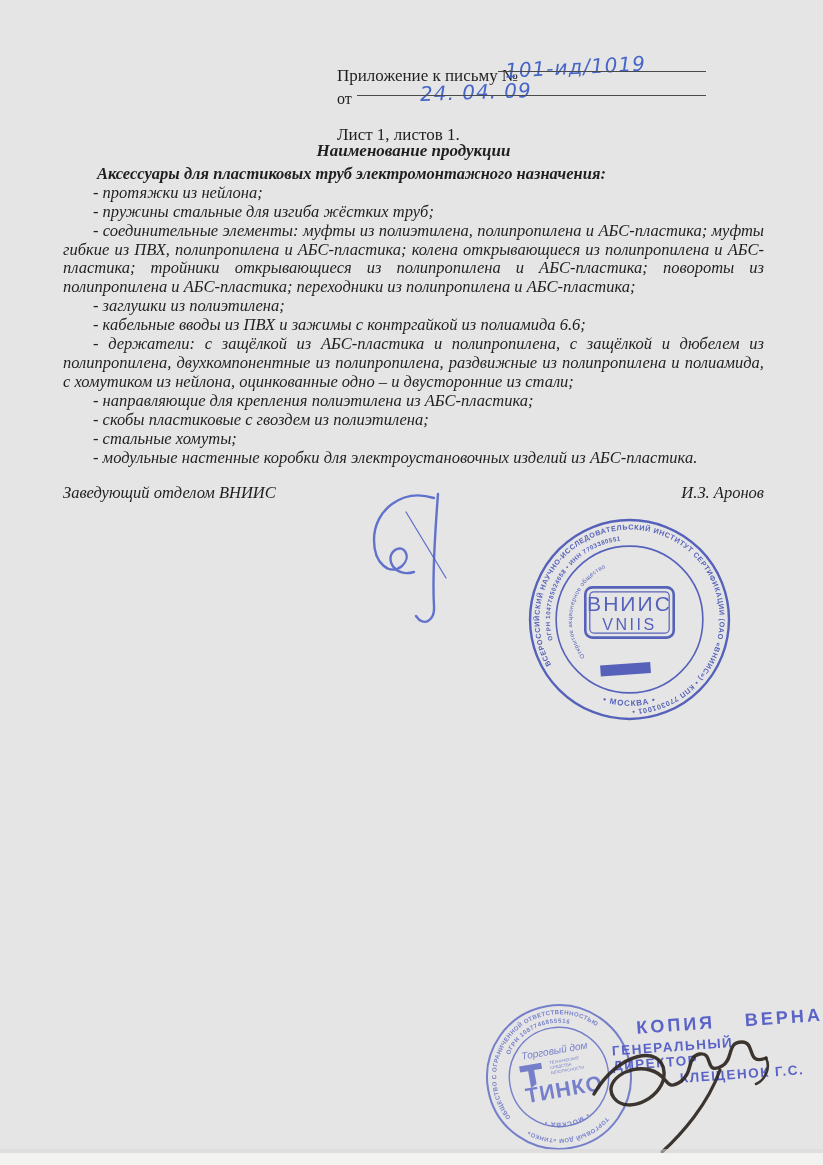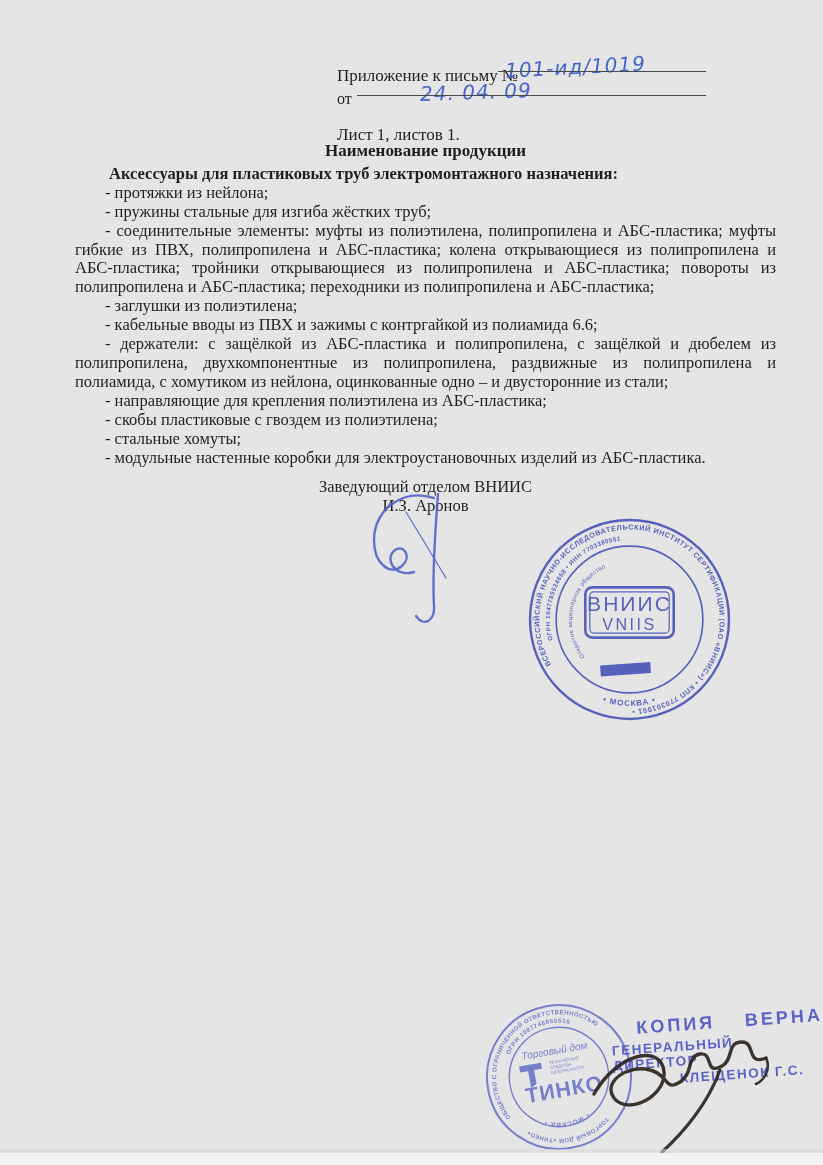--- a/index.html
+++ b/index.html
@@ -31,28 +31,29 @@
   }
   .hw1{left:505px;top:55px;font-size:20px;transform:rotate(-3deg);}
   .hw2{left:420px;top:80px;font-size:20px;transform:rotate(-2deg);}
   .uline{position:absolute;border-bottom:1.6px solid #4a4a4a;}
   .uline1{left:498px;top:71px;width:208px;}
   .uline2{left:357px;top:95px;width:349px;}
   .hdr-label2{position:absolute;left:337px;top:90px;font-size:16px;}
   .hdr-sheet{position:absolute;left:337px;top:125px;font-size:17px;}
   
   .body{
-    position:absolute;left:75px;top:142px;width:701px;
+    position:absolute;left:63px;top:142px;width:701px;
     font-size:16.5px;line-height:18.9px;
     text-align:justify;
+    font-style:italic;
   }
   .doc-title{font-size:17px;font-weight:bold;text-align:center;margin-bottom:4px;}
   .intro{font-weight:bold;text-indent:34px;text-align:left;}
   .item{text-indent:30px;}
-  .signoff{display:flex;justify-content:space-between;margin-top:11px;text-align:center;flex-direction:column;}
+  .signoff{display:flex;justify-content:space-between;margin-top:17px;text-align:right;}
   
   .stamp-vniis{position:absolute;left:523px;top:515px;width:213px;height:213px;opacity:.88;}
   .stamp-vniis text{fill:var(--stamp-blue);font-family:"Liberation Sans",sans-serif;}
   .sig-aronov{position:absolute;left:350px;top:486px;width:152px;height:152px;}
   .sig-aronov path{stroke:#4a5ec8;fill:none;stroke-linecap:round;stroke-linejoin:round;opacity:.85;}
   .stamp-tinko{position:absolute;left:483px;top:1001px;width:152px;height:152px;opacity:.8;transform:rotate(-10deg);}
   .stamp-tinko text{fill:var(--tinko-blue);font-family:"Liberation Sans",sans-serif;}
   .stamp-copy{
     position:absolute;left:612px;top:1012px;width:215px;
     color:var(--copy-blue);

